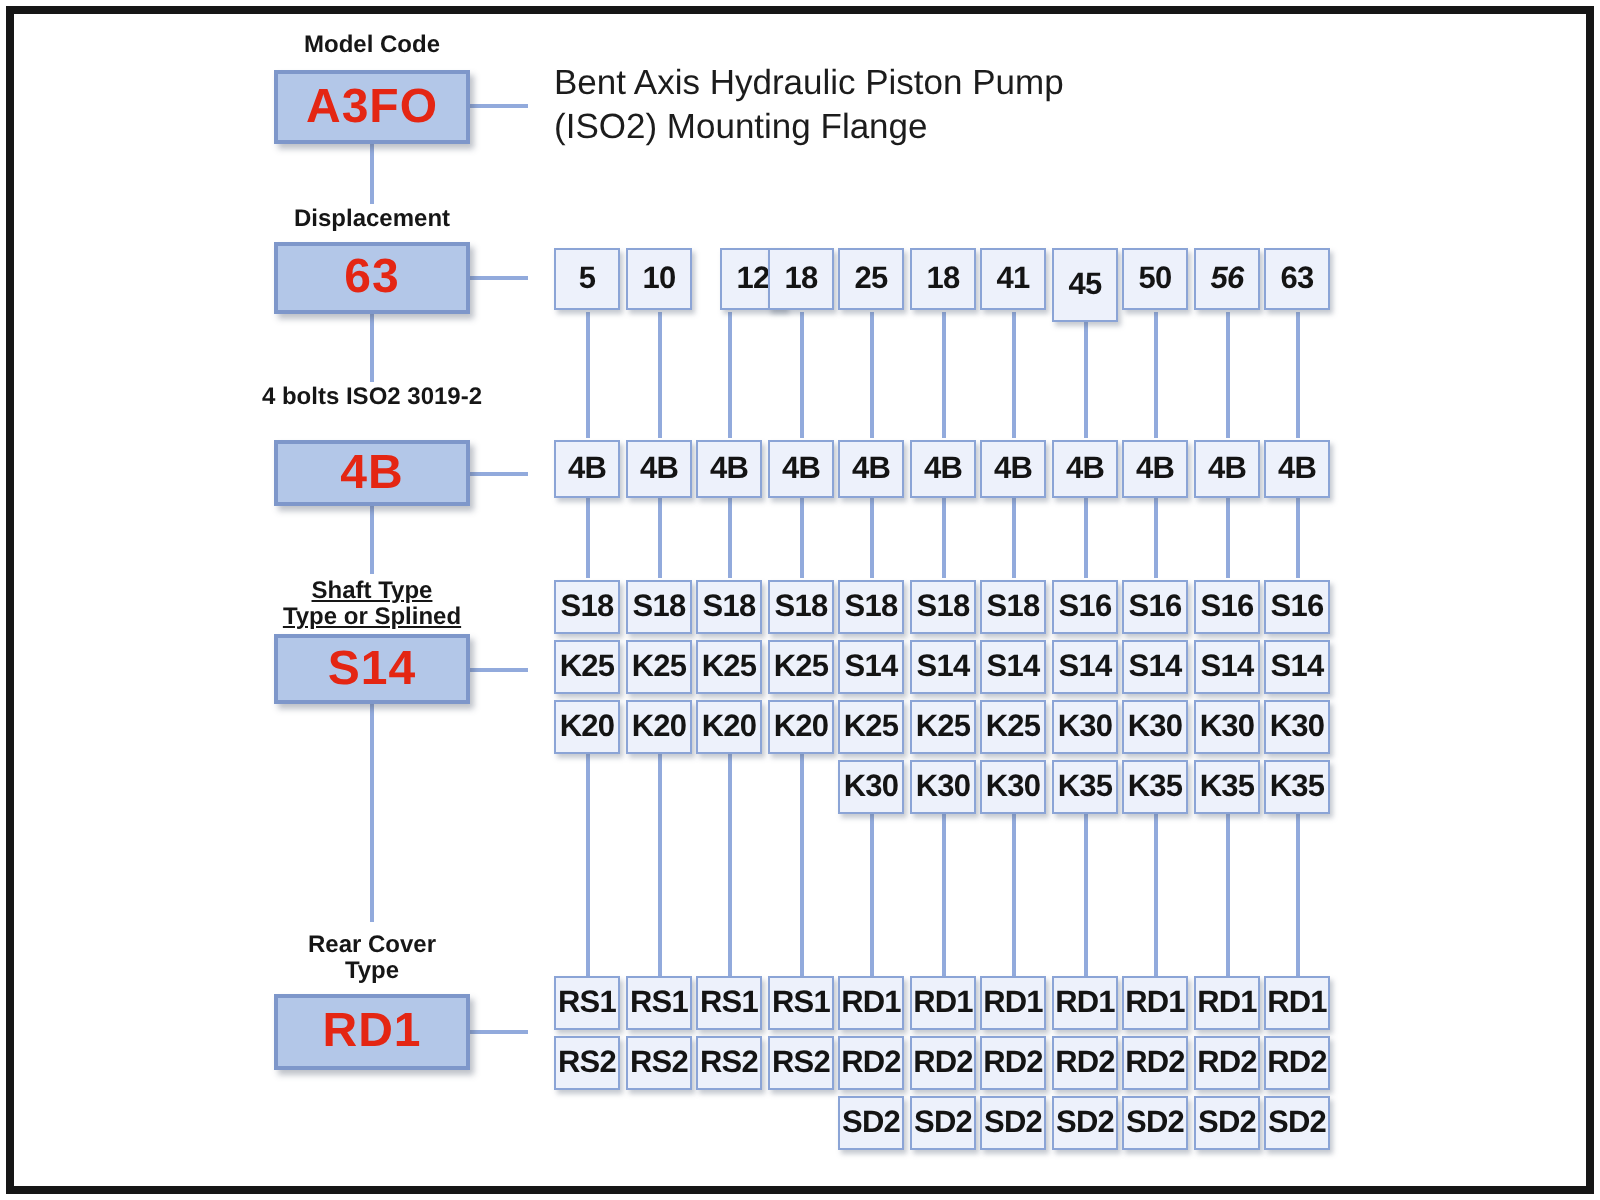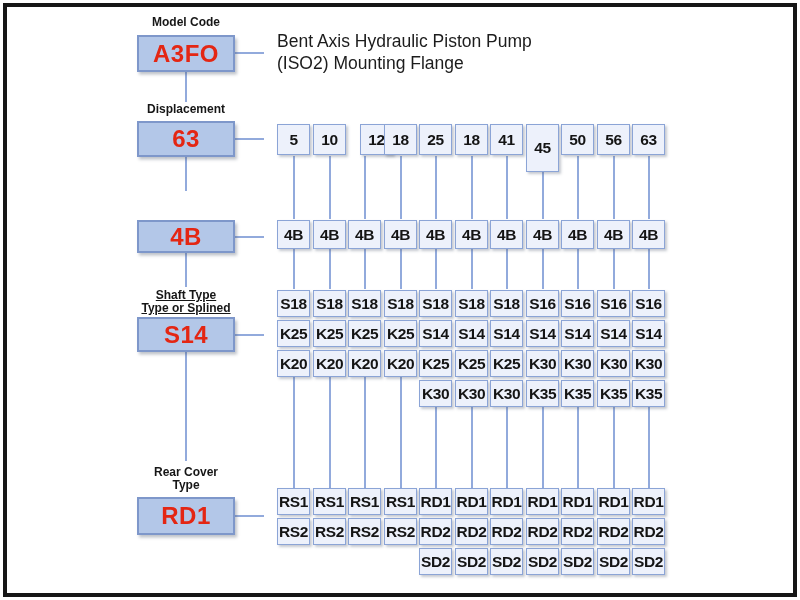--- a/index.html
+++ b/index.html
@@ -109,20 +109,21 @@
     <div class="vline" style="left: 185px; top: 72px; height: 30px;"></div>
     <div class="sel-label" style="top: 103px;">
       <div>Displacement</div>
     </div>
     <div class="sel-box" style="top: 121px; height: 36px;">
       <div class="sel-value">63</div>
     </div>
     <div class="hline" style="left: 235px; width: 29px; top: 138px;"></div>
     <div class="vline" style="left: 185px; top: 157px; height: 34px;"></div>
     <div class="sel-label" style="top: 192px;">
+      <div>4 bolts ISO2 3019-2</div>
     </div>
     <div class="sel-box" style="top: 220px; height: 33px;">
       <div class="sel-value">4B</div>
     </div>
     <div class="hline" style="left: 235px; width: 29px; top: 236px;"></div>
     <div class="vline" style="left: 185px; top: 253px; height: 34px;"></div>
     <div class="sel-label" style="top: 289px; text-decoration: underline;">
       <div>Shaft Type</div>
       <div>Type or Splined</div>
     </div>
@@ -139,23 +140,23 @@
       <div class="sel-value">RD1</div>
     </div>
     <div class="hline" style="left: 235px; width: 29px; top: 515px;"></div>
     <div class="cell" style="left: 277px; top: 124px; height: 31px;">5</div>
     <div class="cell" style="left: 313px; top: 124px; height: 31px;">10</div>
     <div class="cell" style="left: 348px; top: 124px; height: 31px; margin-left: 12px;">12</div>
     <div class="cell" style="left: 384px; top: 124px; height: 31px;">18</div>
     <div class="cell" style="left: 419px; top: 124px; height: 31px;">25</div>
     <div class="cell" style="left: 455px; top: 124px; height: 31px;">18</div>
     <div class="cell" style="left: 490px; top: 124px; height: 31px;">41</div>
-    <div class="cell" style="left: 526px; top: 124px; height: 48px;">45</div>
+    <div class="cell" style="left: 526px; top: 124px; height: 37px;">45</div>
     <div class="cell" style="left: 561px; top: 124px; height: 31px;">50</div>
-    <div class="cell" style="left: 597px; top: 124px; height: 31px;">56</div>
+    <div class="cell" style="left: 597px; top: 124px; height: 31px; font-style: italic;">56</div>
     <div class="cell" style="left: 632px; top: 124px; height: 31px;">63</div>
     <div class="cell" style="left: 277px; top: 220px; height: 29px;">4B</div>
     <div class="cell" style="left: 313px; top: 220px; height: 29px;">4B</div>
     <div class="cell" style="left: 348px; top: 220px; height: 29px;">4B</div>
     <div class="cell" style="left: 384px; top: 220px; height: 29px;">4B</div>
     <div class="cell" style="left: 419px; top: 220px; height: 29px;">4B</div>
     <div class="cell" style="left: 455px; top: 220px; height: 29px;">4B</div>
     <div class="cell" style="left: 490px; top: 220px; height: 29px;">4B</div>
     <div class="cell" style="left: 526px; top: 220px; height: 29px;">4B</div>
     <div class="cell" style="left: 561px; top: 220px; height: 29px;">4B</div>

